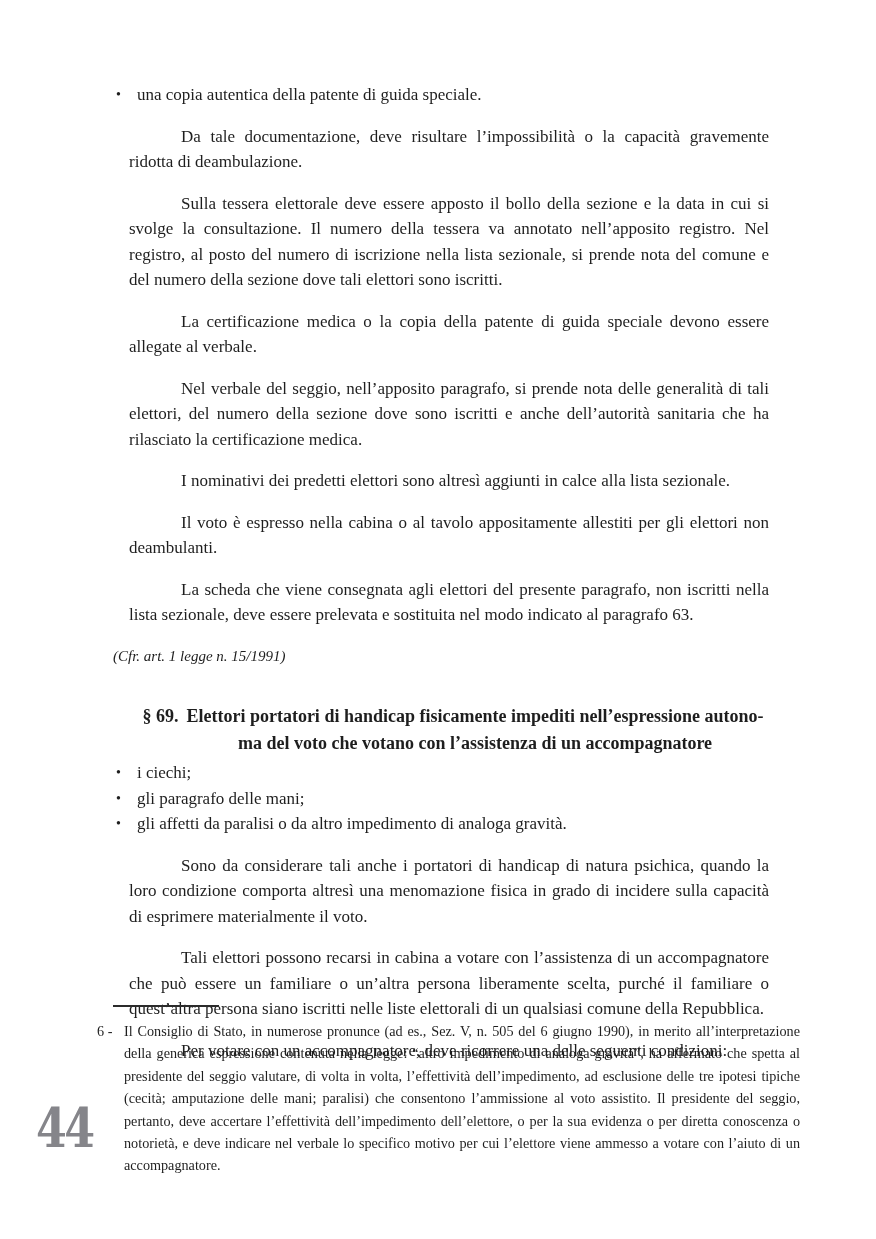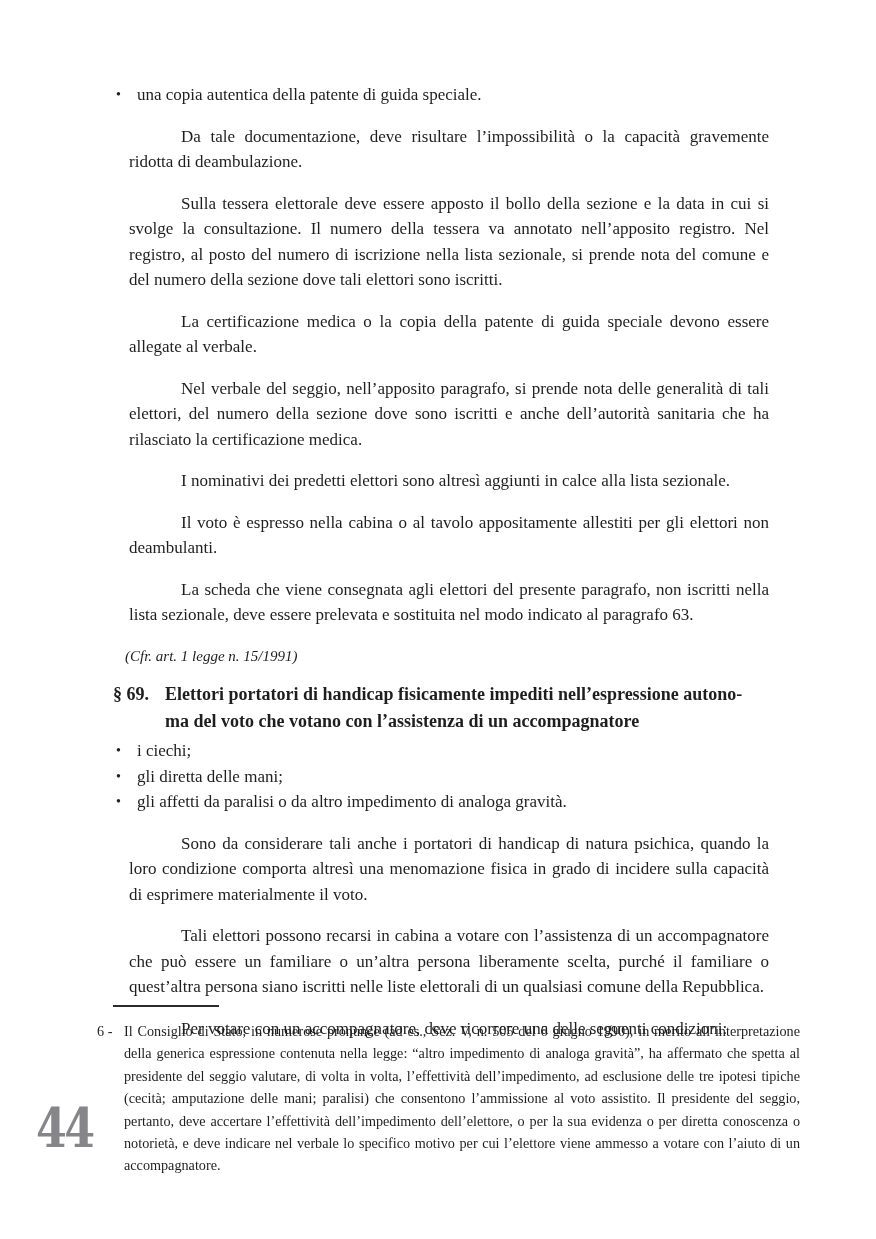--- a/index.html
+++ b/index.html
@@ -34,34 +34,34 @@
     padding-left: 24px;
     text-align: justify;
   }
   .bullet {
     position: absolute;
     left: 3px;
     top: 0;
     font-size: 14px;
   }
   .citation {
-    margin: 12px;
+    margin: 0;
     font-style: italic;
     font-size: 15px;
     line-height: 25.5px;
     text-indent: 0;
   }
   .heading {
-    margin-top: 10px;
+    margin-top: 34px;
     margin-bottom: 3px;
     padding-left: 52px;
     font-weight: bold;
     font-size: 18px;
     line-height: 27px;
-    text-align: left;
+    text-align: center;
   }
   .h-marker {
     display: inline-block;
     width: 52px;
     margin-left: -52px;
   }
   .cond-a {
     margin: 0;
     text-indent: 52px;
     text-align: left;
@@ -134,21 +134,21 @@
       <span>ma del voto che votano con l’assistenza di un accompagnatore</span>
     </div>
 
 
     <div class="bullet-item">
       <span class="bullet">•</span>
       <span>i ciechi;</span>
     </div>
     <div class="bullet-item">
       <span class="bullet">•</span>
-      <span>gli diretta delle mani;</span>
+      <span>gli paragrafo delle mani;</span>
     </div>
     <div class="bullet-item">
       <span class="bullet">•</span>
       <span>gli affetti da paralisi o da altro impedimento di analoga gravità.</span>
     </div>
 
     <p class="para">Sono da considerare tali anche i portatori di handicap di natura psichica, quando la loro condizione comporta altresì una menomazione fisica in grado di incidere sulla capacità di esprimere materialmente il voto.</p>
     <p class="para">Tali elettori possono recarsi in cabina a votare con l’assistenza di un accompagnatore che può essere un familiare o un’altra persona liberamente scelta, purché il familiare o quest’altra persona siano iscritti nelle liste elettorali di un qualsiasi comune della Repubblica.</p>
     <p class="para">Per votare con un accompagnatore, deve ricorrere una delle seguenti condizioni:</p>
 

